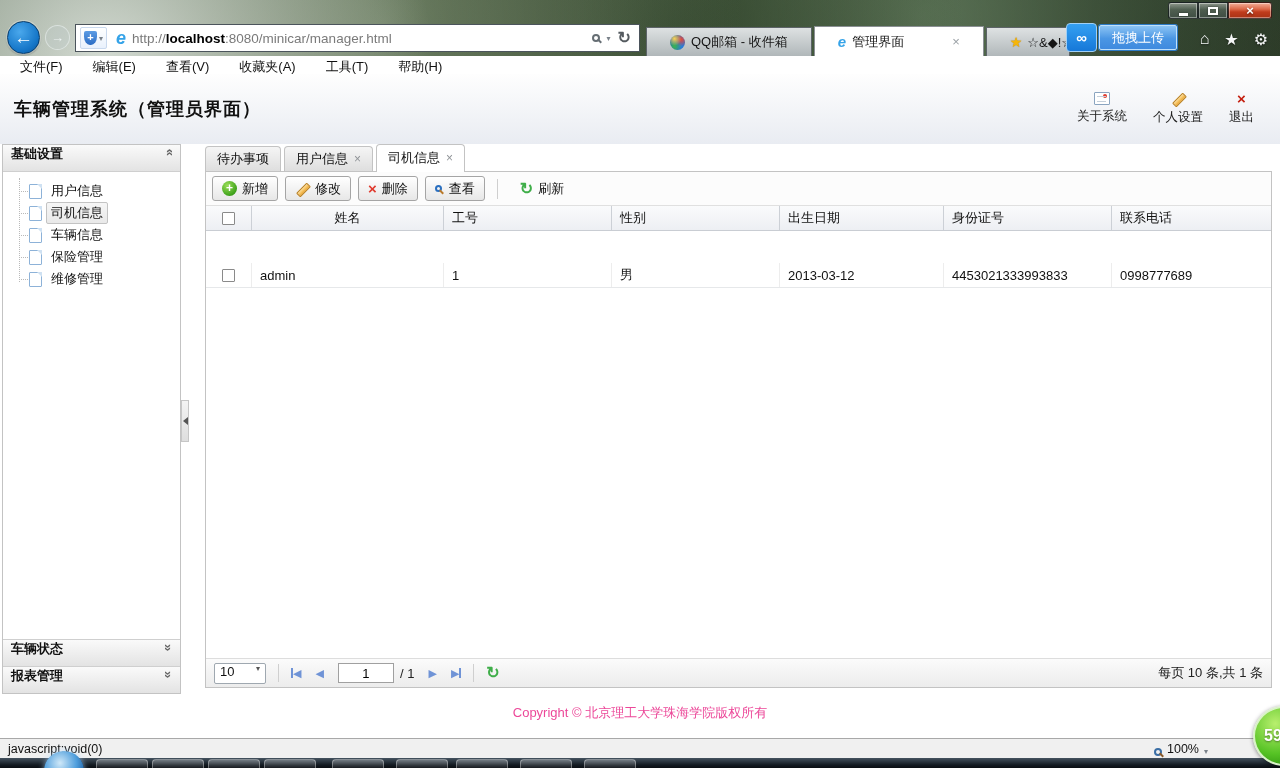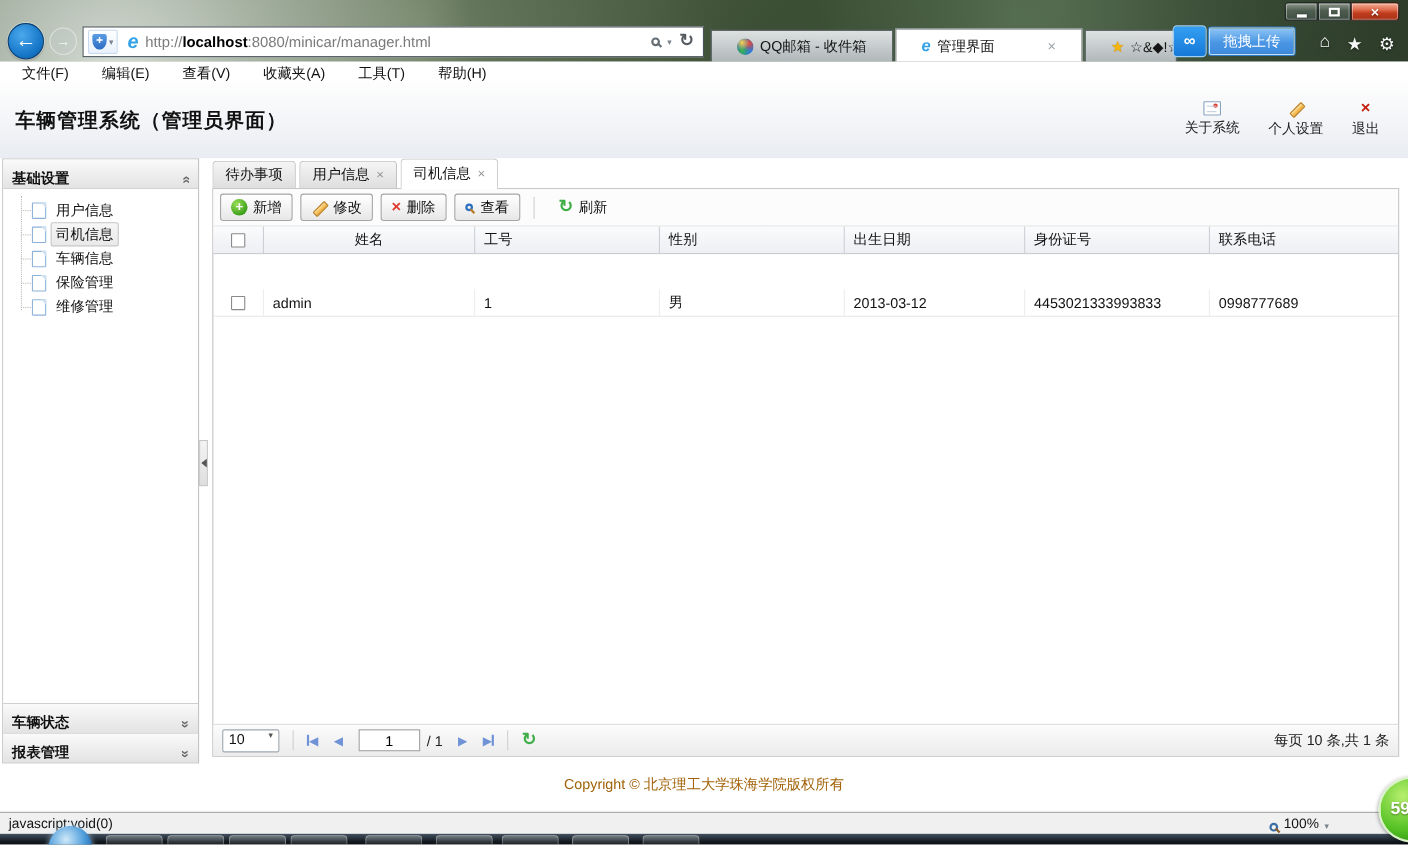--- a/index.html
+++ b/index.html
@@ -86,42 +86,42 @@
     border-top:1px solid #c4cfda; border-bottom:1px solid #c4cfda; }
   .pencil { width:15px; height:14px; position:relative; }
   .pencil::before { content:""; position:absolute; left:1px; top:5px; width:13px; height:4px; border-radius:1px;
     background:linear-gradient(#ffe09a,#eda62e); border:1px solid #b97f1f; transform:rotate(-45deg); }
   .exit-x { color:#c41f10; font-weight:900; font-size:15px; line-height:14px; }
 
   .content { height:550px; display:flex; position:relative; background:#fff; }
 
   
   .sidebar { width:179px; margin-left:2px; border:1px solid #c3c3c3; display:flex; flex-direction:column; background:#fff; }
-  .acc-header { height:27px; flex:0 0 27px; display:flex; align-items:flex-end; padding:0 8px; font-weight:bold; font-size:13px;
+  .acc-header { height:27px; flex:0 0 27px; display:flex; align-items:flex-start; padding:0 8px; font-weight:bold; font-size:13px;
     background:linear-gradient(#fafafa,#e3e3e3); }
   .acc-header.first { border-bottom:1px solid #cfcfcf; }
   .acc-header.bottom { border-top:1px solid #cfcfcf; }
   .chev { margin-left:auto; color:#666; font-weight:bold; font-size:13px; }
   .chev.up { transform:rotate(-90deg); }
   .chev.down { transform:rotate(90deg); }
   .tree { flex:1 1 auto; background:#fff; padding:8px 0 0 0; position:relative; }
   .tree::before { content:""; position:absolute; left:16px; top:6px; height:104px; border-left:1px dotted #b9b9b9; }
   .tree-item { height:22px; display:flex; align-items:center; margin:0 0 0 16px; padding-left:10px; position:relative; font-size:13px; }
   .tree-item::before { content:""; position:absolute; left:-0px; top:11px; width:9px; border-top:1px dotted #b9b9b9; }
   .tree-label { padding:1px 4px; border:1px solid transparent; }
   .tree-item.selected .tree-label { background:linear-gradient(#f6f6f6,#e9e9e9); border:1px solid #c3c3c3; border-radius:2px; }
   .doc-ic { width:13px; height:15px; background:#fff; border:1px solid #8db2d8; border-radius:1px; margin-right:4px; position:relative; flex:0 0 13px; }
   .doc-ic::after { content:""; position:absolute; right:-1px; top:-1px; border-style:solid; border-width:0 5px 5px 0; border-color:transparent #cfe1f2 transparent transparent; }
 
   .collapse-handle { position:absolute; left:181px; top:256px; width:8px; height:42px; background:linear-gradient(#f4f4f4,#dedede);
     border:1px solid #c6c6c6; display:flex; align-items:center; justify-content:center; }
   .collapse-handle i { width:0; height:0; border-style:solid; border-width:4px 5px 4px 0; border-color:transparent #555 transparent transparent; }
 
   
-  .main { flex:1 1 auto; margin-left:12px; margin-right:8px; display:flex; flex-direction:column; }
+  .main { flex:1 1 auto; margin-left:24px; margin-right:8px; display:flex; flex-direction:column; }
   .mtabs { height:27px; display:flex; align-items:flex-end; position:relative; z-index:2; }
   .mtab { height:25px; display:flex; align-items:center; gap:6px; padding:0 11px; margin-right:3px; font-size:13px;
     background:linear-gradient(#f5f5f5,#dedede); border:1px solid #c3c3c3; border-bottom:none; border-radius:4px 4px 0 0; }
   .mtab.active { height:27px; background:#fff; position:relative; }
   .mtab.active::after { content:""; position:absolute; left:0; right:0; bottom:-1px; height:2px; background:#fff; }
   .mtab .x { color:#8f9397; font-size:12px; }
 
   .panel { flex:1 1 auto; border:1px solid #c3c3c3; margin-bottom:6px; display:flex; flex-direction:column; background:#fff; }
   .toolbar { flex:0 0 34px; display:flex; align-items:center; padding:0 6px; border-bottom:1px solid #e0e0e0; background:#fcfcfc; }
   .tbtn { display:inline-flex; align-items:center; gap:5px; height:25px; padding:0 9px; margin-right:7px; font-size:13px;
@@ -159,21 +159,21 @@
   .psize { width:52px; height:21px; border:1px solid #9fa8b0; background:#fff; display:flex; align-items:flex-start; padding:0 5px; border-radius:2px; }
   .psize .tiny-caret { margin-left:auto; color:#555; }
   .p-sep { width:1px; height:18px; background:#cfcfcf; margin:0 6px; }
   .p-ic { color:#6f93d6; font-size:11px; display:flex; align-items:center; }
   .p-ic .bar { width:2px; height:10px; background:#6f93d6; }
   .p-input { width:56px; height:20px; border:1px solid #a0a0a0; text-align:center; font-size:13px; font-family:"Liberation Sans",sans-serif; }
   .p-total { color:#222; }
   .p-summary { margin-left:auto; color:#222; }
 
   
-  .page-footer { height:38px; display:flex; align-items:center; justify-content:center; font-size:13px; color:#a16207; }
+  .page-footer { height:38px; display:flex; align-items:center; justify-content:center; font-size:13px; color:#ec4899; }
   .statusbar { position:absolute; top:738px; left:0; width:1280px; height:20px; background:#f0f0f0;
     border-top:1px solid #a8a8a8; display:flex; align-items:center; padding:0 8px; font-size:12.5px; }
   .zoom-ctl { margin-left:auto; display:flex; align-items:flex-end; gap:5px; padding-right:64px; }
   .mag.blue { border-color:#3a6ea5; } .mag.blue::after { background:#8a5a2a; }
   .taskbar { position:absolute; top:758px; left:0; width:1280px; height:10px;
     background:linear-gradient(#44525f,#131a21 70%,#0a0e13); }
   .task-btn { position:absolute; bottom:0; height:9px; width:52px; border-radius:4px 4px 0 0;
     background:linear-gradient(rgba(255,255,255,.30),rgba(255,255,255,.06));
     border:1px solid rgba(255,255,255,.35); border-bottom:none; }
   .start-orb { position:absolute; left:44px; top:751px; width:40px; height:40px; border-radius:50%;

